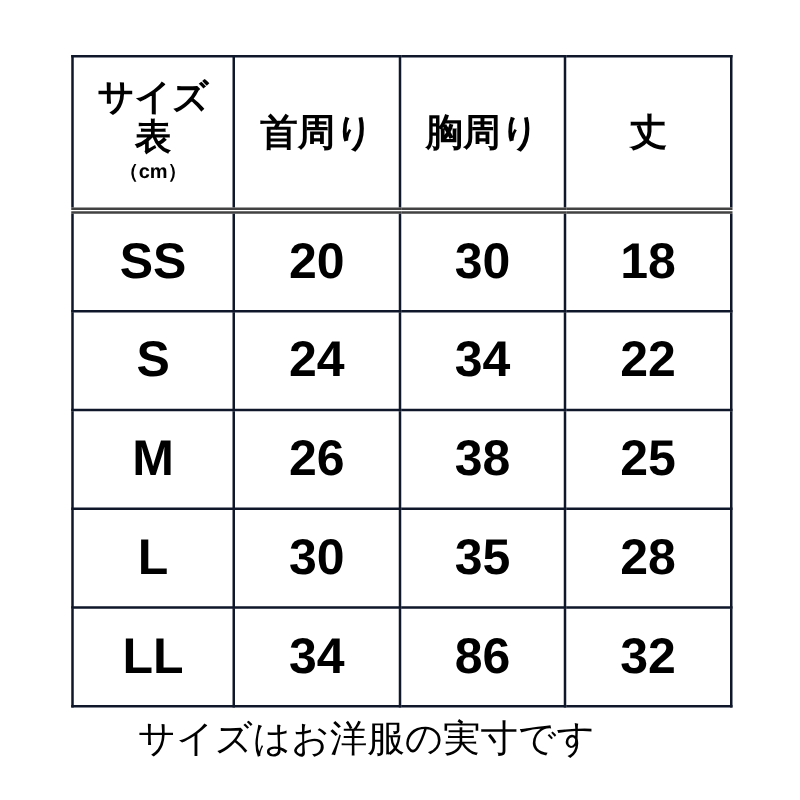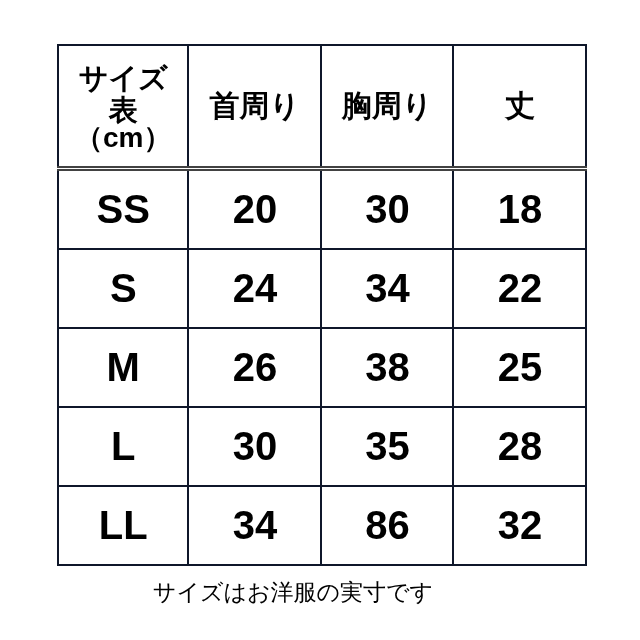--- a/index.html
+++ b/index.html
@@ -37,21 +37,21 @@
   .size-table tbody tr { height: 64px; }
   col.c0 { width: 129px; }
   col.c1 { width: 133px; }
   col.c2 { width: 132px; }
   col.c3 { width: 133px; }
   .h-main {
     font-size: 29px;
     line-height: 32px;
   }
   .h-unit {
-    font-size: 28px;
+    font-size: 16px;
     line-height: 24px;
   }
   .h-col {
     font-size: 30px;
   }
   .size-cell, .num-cell {
     font-size: 40px;
   }
   .size-main {
     font-size: 36px;
@@ -61,21 +61,21 @@
     font-size: 12px;
     line-height: 14px;
     margin-top: 0px;
   }
   .footer-note {
     position: absolute;
     top: 570px;
     left: 0;
     width: 586px;
     text-align: center;
-    font-size: 23px;
+    font-size: 30px;
     line-height: 44px;
     white-space: nowrap;
   }
 </style>
 </head>
 <body>
 
 <table class="size-table">
   <colgroup>
     <col class="c0">

